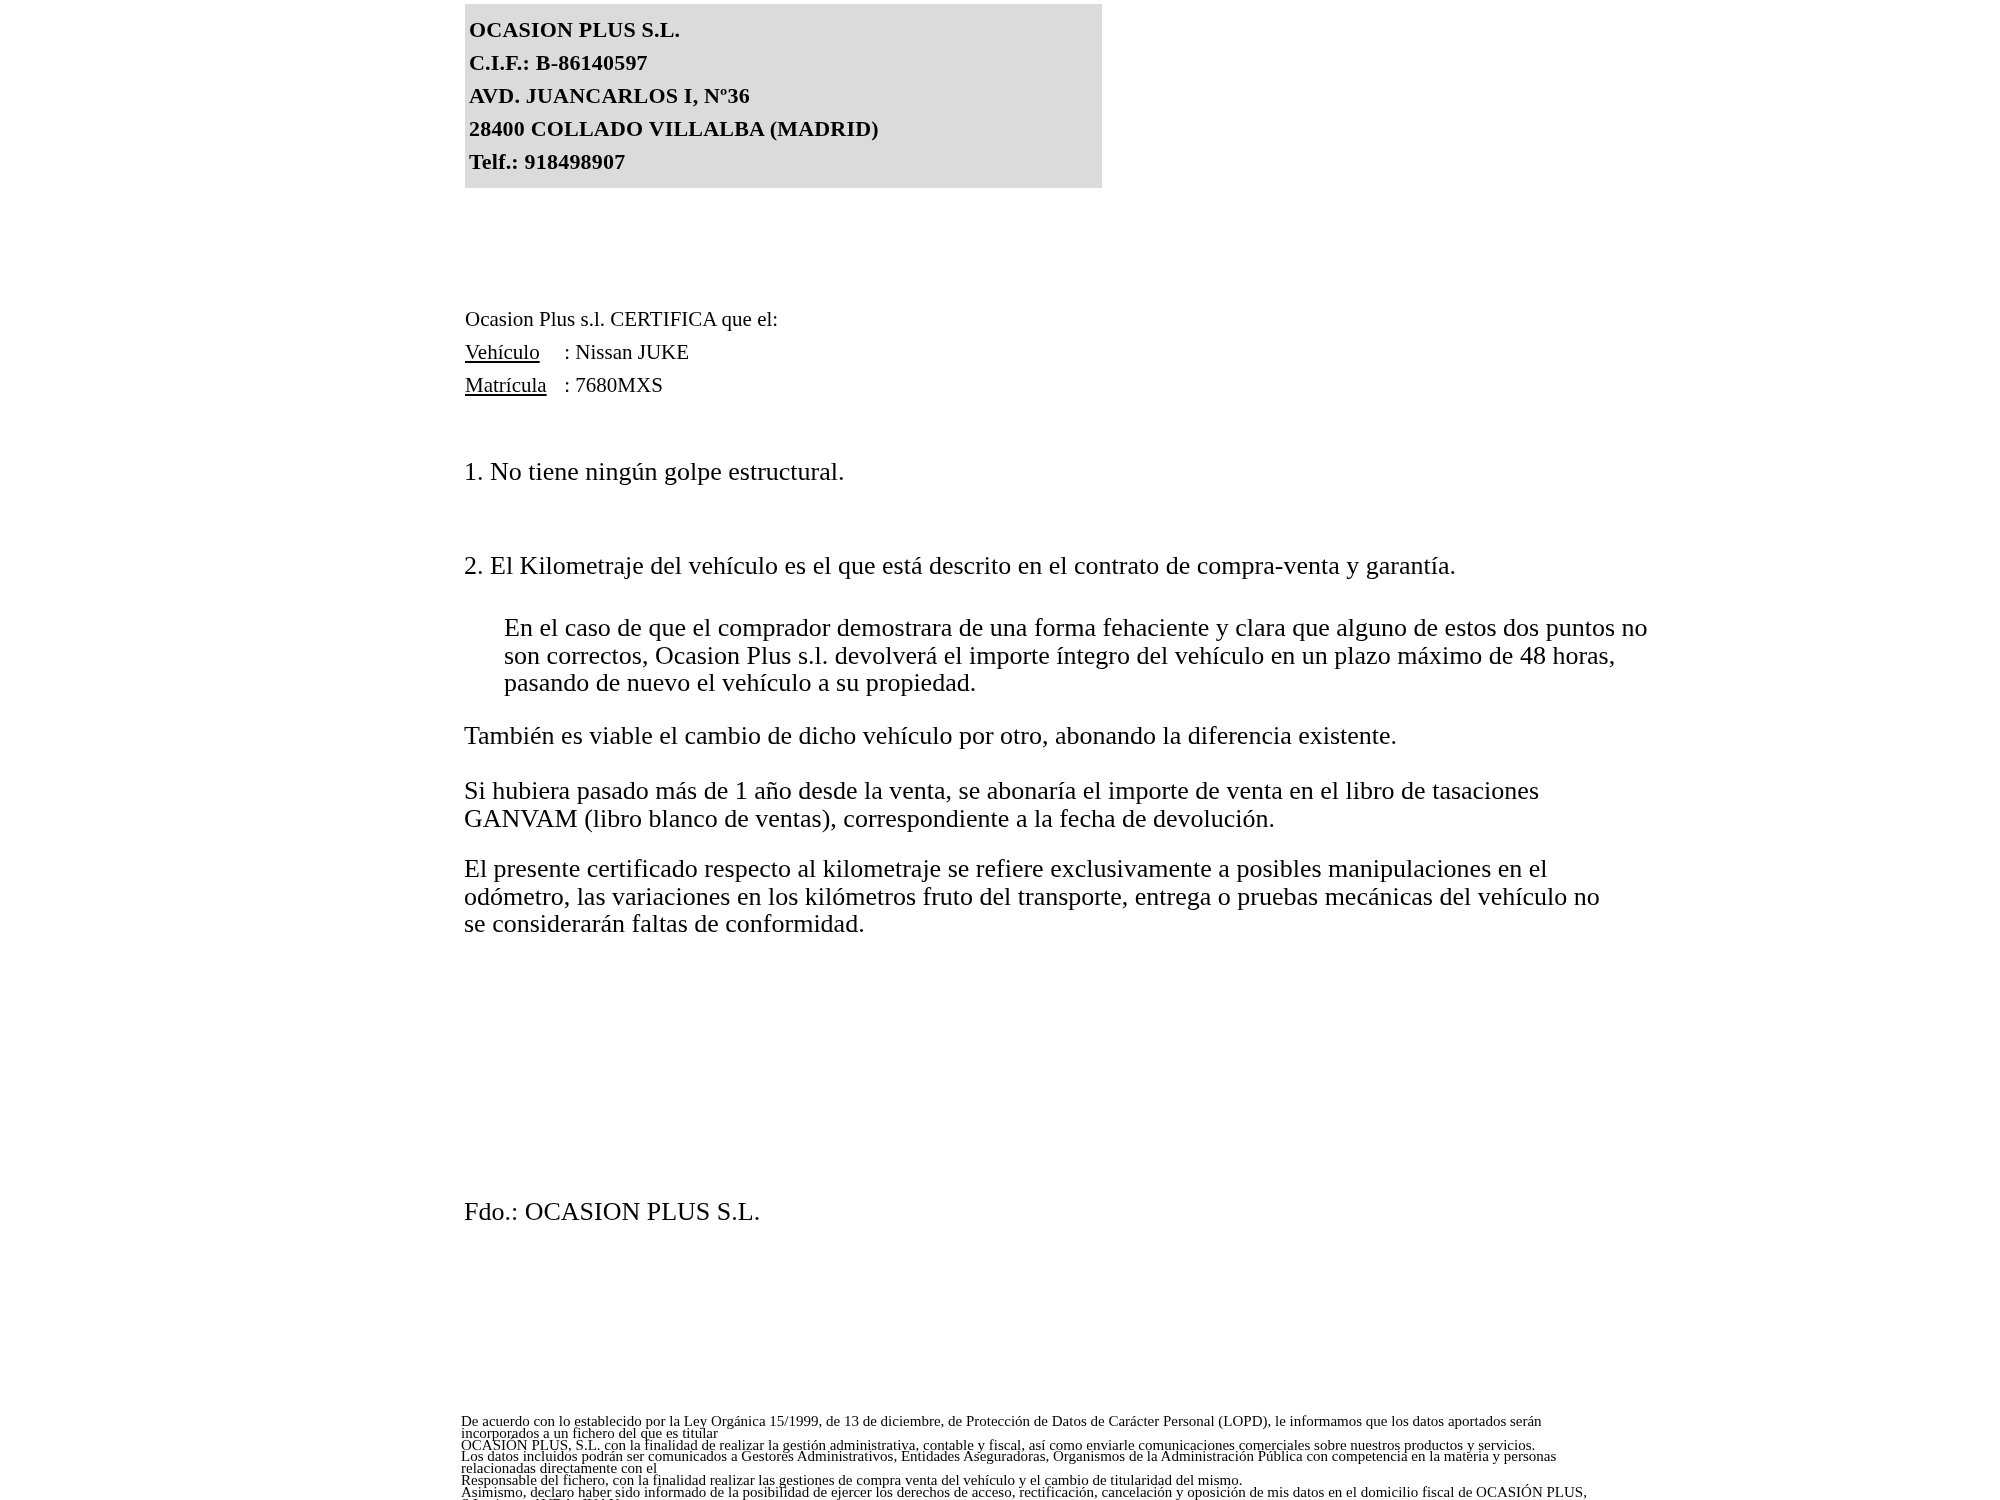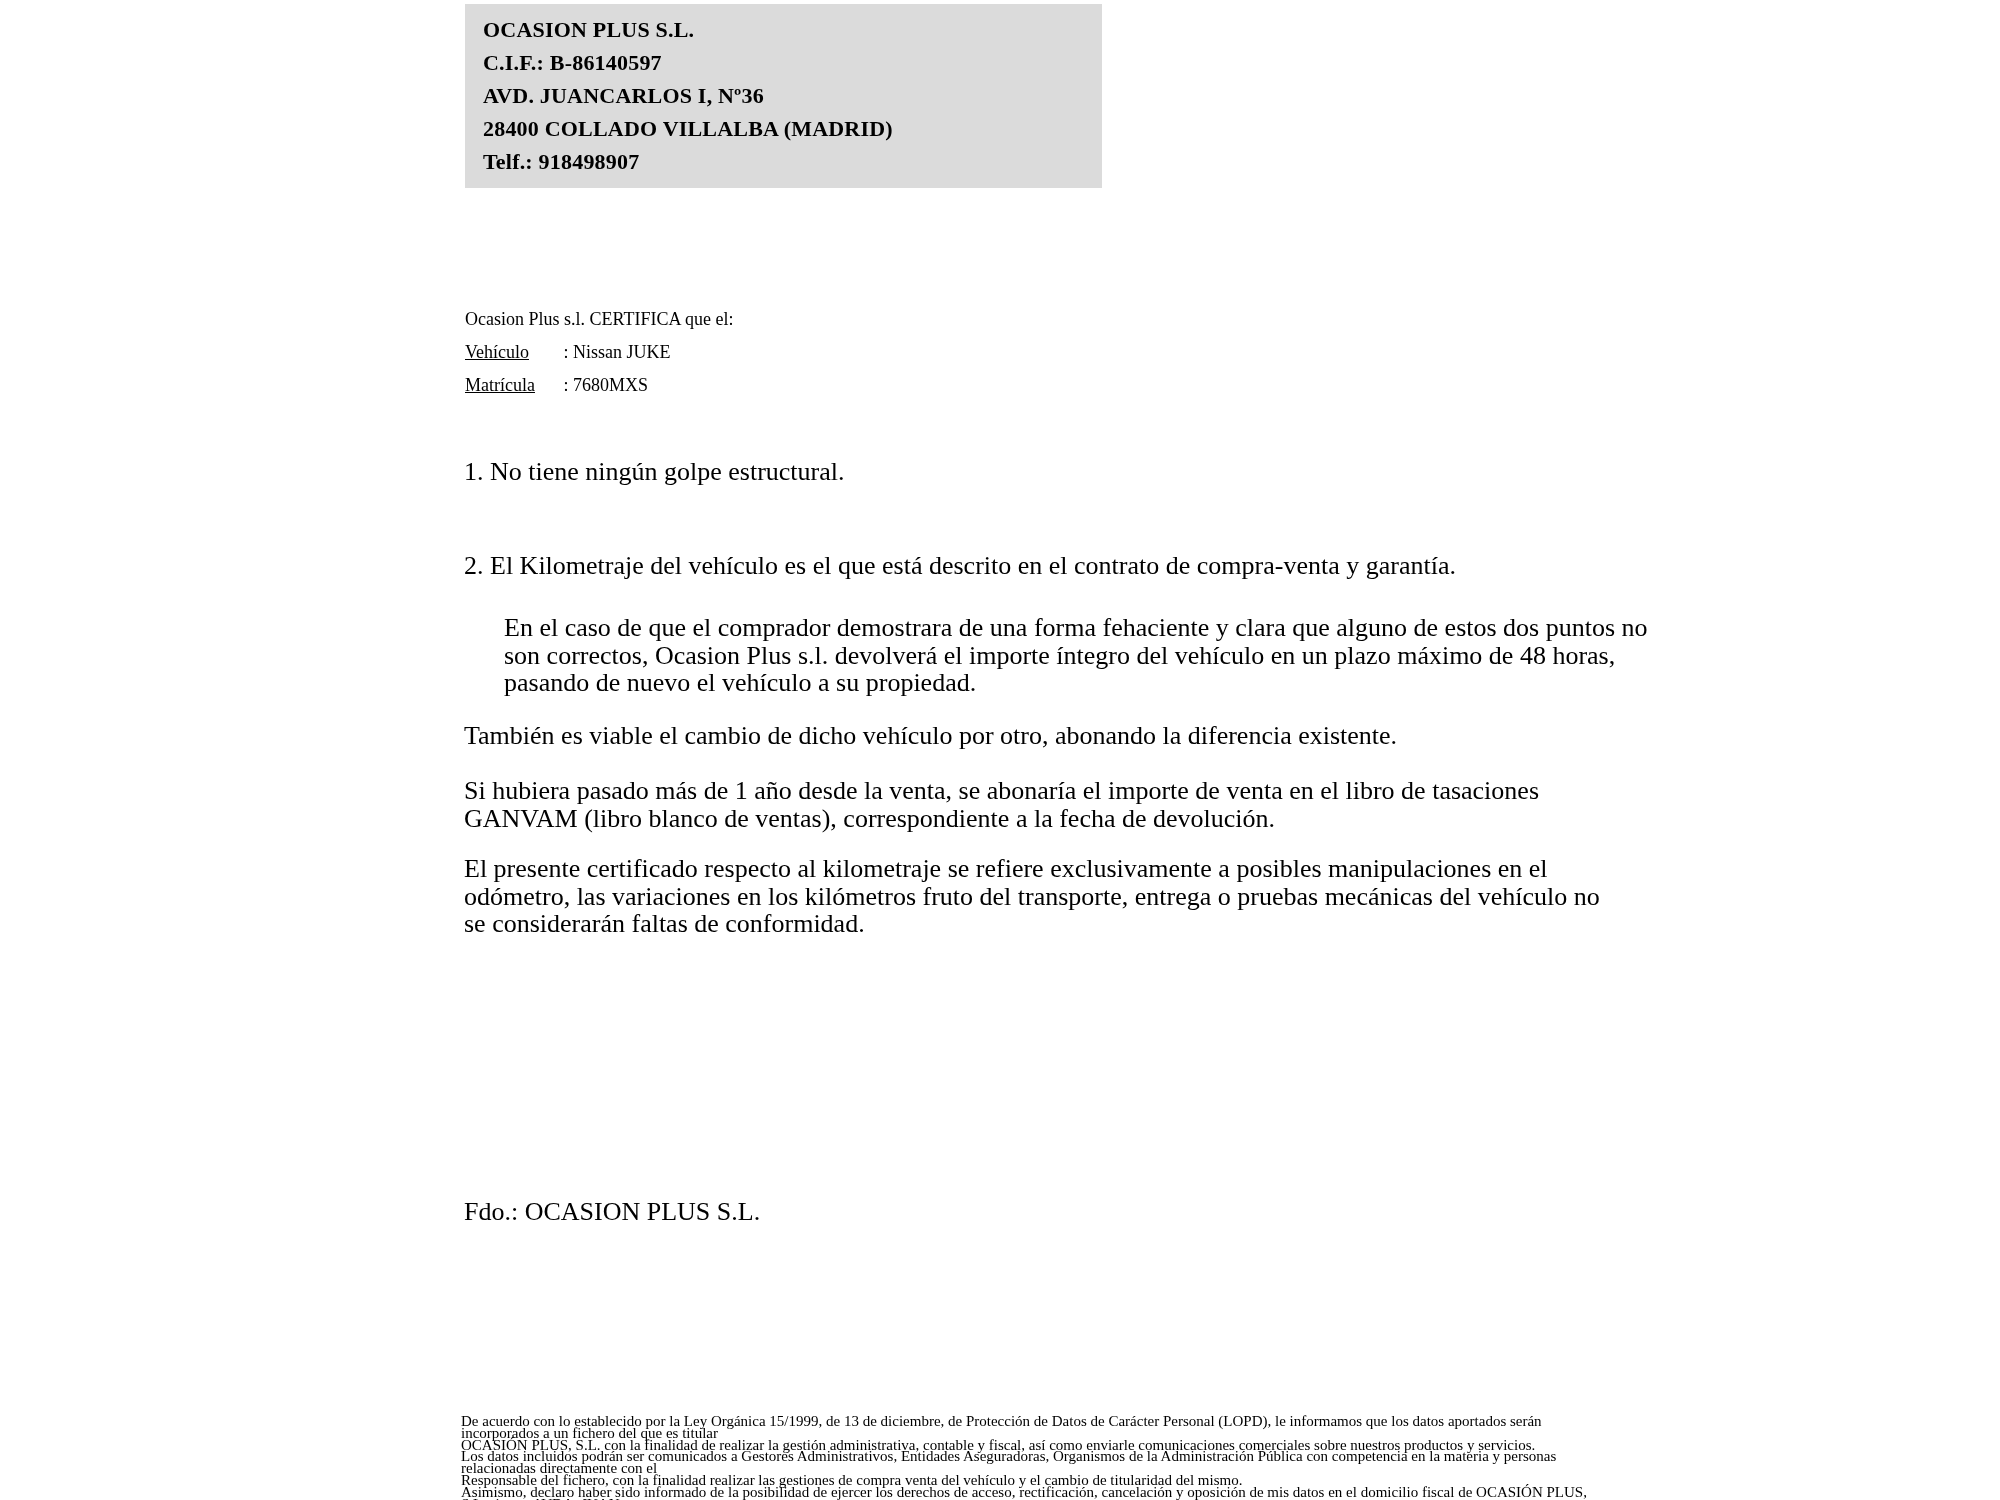--- a/index.html
+++ b/index.html
@@ -17,21 +17,21 @@
     overflow: hidden;
   }
   .multiline { white-space: pre-line; }
 
   .header-box {
     position: absolute;
     left: 465px;
     top: 4px;
     width: 637px;
     box-sizing: border-box;
-    padding: 9px 8px 10px 18px;
+    padding: 9px 8px 10px 4px;
     background: #dbdbdb;
   }
   .header-lines {
     font-size: 22px;
     font-weight: bold;
     line-height: 33px;
     letter-spacing: 0.2px;
   }
 
   .date-line {
@@ -39,21 +39,21 @@
     left: 945px;
     top: 243px;
     font-size: 21px;
     white-space: nowrap;
   }
 
   .certify-block {
     position: absolute;
     left: 465px;
     top: 303px;
-    font-size: 18px;
+    font-size: 21px;
     line-height: 33px;
   }
   .kv-row { line-height: 33px; }
   .kv-label-wrap {
     display: inline-block;
     width: 94px;
   }
   .underlined { text-decoration: underline; }
 
   .body-text {

